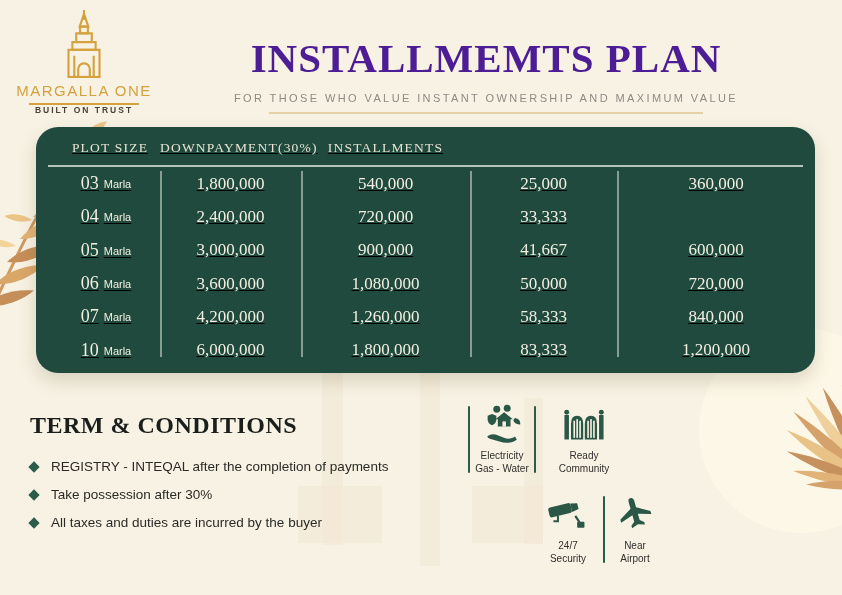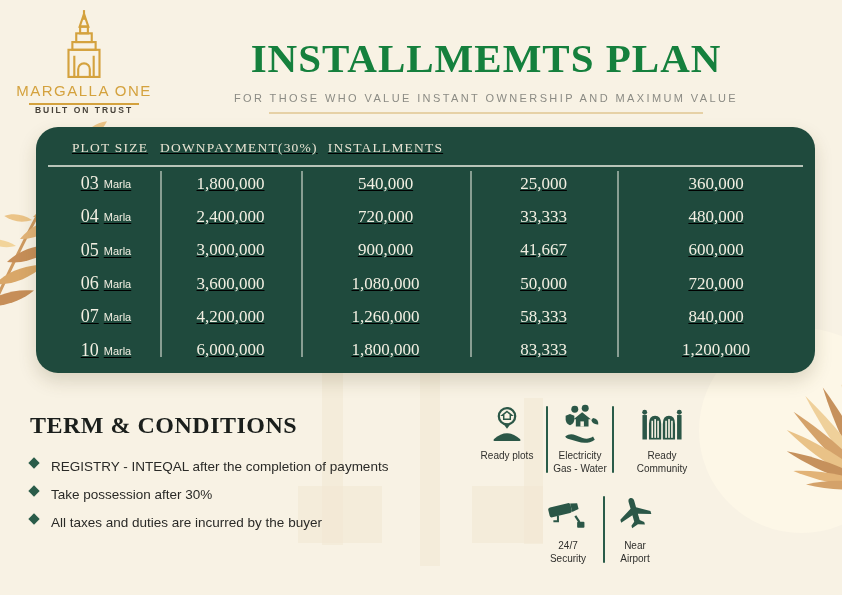--- a/index.html
+++ b/index.html
@@ -12,21 +12,21 @@
   .leaf-left{position:absolute;left:-36px;top:100px;z-index:0;}
   .leaf-right{position:absolute;right:-34px;top:228px;z-index:0;}
   
   .logo{position:absolute;left:16px;top:8px;width:136px;display:flex;flex-direction:column;
         align-items:center;z-index:2;}
   .logo .brand{margin-top:2px;font-size:15px;letter-spacing:1.5px;color:#D4A23E;white-space:nowrap;}
   .logo .brand-rule{width:110px;height:1.5px;background:#D4A23E;margin-top:4px;}
   .logo .tagline{font-size:8.5px;font-weight:bold;letter-spacing:2px;color:#48433A;}
   
   .title-wrap{position:absolute;left:130px;right:0;top:34px;text-align:center;z-index:2;}
-  .title{font-family:"Liberation Serif",serif;font-size:41px;color:#15803d;letter-spacing:1px;
+  .title{font-family:"Liberation Serif",serif;font-size:41px;color:#4c1d95;letter-spacing:1px;
          font-weight:600;text-align:center;}
   .subtitle{margin-top:10px;font-size:11px;letter-spacing:2.4px;color:#8B8B84;}
   .subtitle-rule{width:434px;height:1.5px;background:#E6D1A6;margin:8px auto 0 auto;}
   
   .table{position:absolute;left:36px;top:127px;width:779px;height:246px;background:#1F4A3D;
          border-radius:22px;z-index:1;box-shadow:0 8px 18px rgba(80,64,30,.18);
          display:flex;flex-direction:column;}
   .grid-row{display:grid;grid-template-columns:124px 141px 169px 147px 1fr;align-items:center;text-decoration:underline;}
   .thead{height:35px;padding-top:3px;}
   .th{font-family:"Liberation Serif",serif;font-size:13.5px;letter-spacing:1.2px;color:#E9E4D4;
@@ -38,21 +38,21 @@
   .cell{font-family:"Liberation Serif",serif;font-size:17px;color:#F2EFE2;text-align:center;}
   .cell.size{transform:translateX(8px);}
   .cell .num{font-size:18px;}
   .cell .unit{font-family:"Liberation Sans",sans-serif;font-size:11px;margin-left:5px;
               position:relative;top:-1px;}
   .vline{position:absolute;width:1.5px;top:44px;height:186px;background:rgba(243,241,233,.5);}
   
   .terms{position:absolute;left:30px;top:412px;z-index:2;}
   .terms h2{margin:0 0 20px 0;font-family:"Liberation Serif",serif;font-size:24px;font-weight:600;
             letter-spacing:.5px;color:#1B1F1C;}
-  .bullet{display:flex;align-items:flex-start;margin-bottom:13px;font-size:13.5px;color:#2A2A27;}
+  .bullet{display:flex;align-items:center;margin-bottom:13px;font-size:13.5px;color:#2A2A27;}
   .diamond{width:8px;height:8px;background:#2A5C49;transform:rotate(45deg);margin-right:13px;flex:none;}
   
   .amen-row{position:absolute;display:flex;align-items:stretch;z-index:2;}
   .amen-row1{left:468px;top:404px;}
   .amen-row2{left:533px;top:494px;}
   .amen{display:flex;flex-direction:column;align-items:center;}
   .amen .icon-box{height:40px;display:flex;align-items:center;justify-content:center;}
   .amen .lbl{margin-top:5px;font-size:10px;line-height:1.3;color:#30302D;text-align:center;}
   .amen-div{width:2px;background:#2A5C49;margin:2px 0;border-radius:1px;}
   .w78{width:78px}.w72{width:64px}.w96{width:96px}.w70{width:70px}.w60{width:60px}
@@ -144,21 +144,20 @@
         <div class="cell">540,000</div>
         <div class="cell">25,000</div>
         <div class="cell">360,000</div>
       </div>
 
       <div class="grid-row trow">
         <div class="cell size"><span class="num">04</span><span class="unit">Marla</span></div>
         <div class="cell">2,400,000</div>
         <div class="cell">720,000</div>
         <div class="cell">33,333</div>
-        <div class="cell">480,000</div>
       </div>
 
       <div class="grid-row trow">
         <div class="cell size"><span class="num">05</span><span class="unit">Marla</span></div>
         <div class="cell">3,000,000</div>
         <div class="cell">900,000</div>
         <div class="cell">41,667</div>
         <div class="cell">600,000</div>
       </div>
 
@@ -203,34 +202,20 @@
       <span class="diamond"></span>
       <span>Take possession after 30%</span>
     </div>
     <div class="bullet">
       <span class="diamond"></span>
       <span>All taxes and duties are incurred by the buyer</span>
     </div>
   </div>
 
   <div class="amen-row amen-row1">
-    <div class="amen w78">
-      <div class="icon-box">
-        <svg width="38" height="40" viewBox="0 0 44 44">
-          <circle cx="22" cy="13" r="9.5" fill="none" stroke="#2B5747" stroke-width="2.6"></circle>
-          <path class="ic" d="M22 27.5 L17.5 21.5 H26.5 Z"></path>
-          <path d="M22 7.5 L27.5 12 H25.8 V16.5 H18.2 V12 H16.5 Z" fill="none" stroke="#2B5747" stroke-width="1.7"></path>
-          <path class="ic" d="M7 39.5 Q22 26 37 39.5 Q38.5 41.5 36.5 41.8 H7.5 Q5.5 41.5 7 39.5 Z"></path>
-        </svg>
-      </div>
-      <div class="lbl">
-        <div>Ready plots</div>
-        <div></div>
-      </div>
-    </div>
     <div class="amen-div"></div>
     <div class="amen w72">
       <div class="icon-box">
         <svg width="40" height="40" viewBox="0 0 46 46">
           <circle class="ic" cx="17" cy="6" r="4"></circle>
           <circle class="ic" cx="29" cy="5" r="4"></circle>
           <path class="ic" d="M6.5 13.5 L11.5 11.5 L16.5 13.5 V17.5 Q16.5 22.5 11.5 24.5 Q6.5 22.5 6.5 17.5 Z"></path>
           <path class="ic" d="M38 16 Q44.5 17 44 23.5 Q37.5 24 36 18.5 Z"></path>
           <path class="ic" d="M25.5 9.5 L35.5 17.5 H32.8 V26 H18.2 V17.5 H15.5 Z"></path>
           <rect x="23.5" y="20" width="4" height="6" fill="#F8F2E4"></rect>

